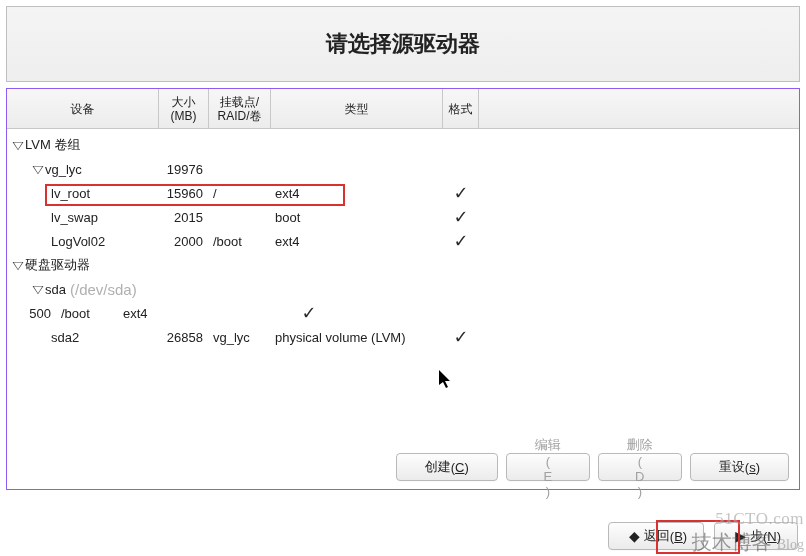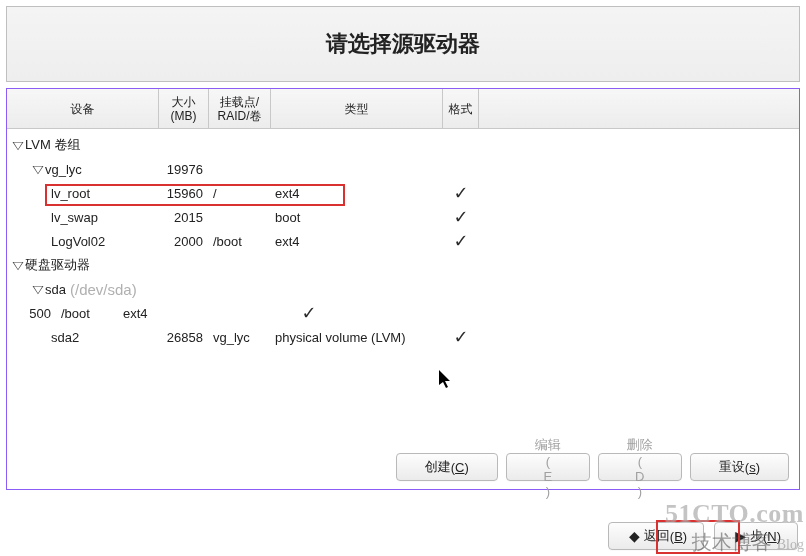--- a/index.html
+++ b/index.html
@@ -25,21 +25,21 @@
   .highlight-box{ position:absolute; border:2px solid #d93030; pointer-events:none;}
   .hbox1{ top:95px; left:38px; width:300px; height:22px;}
   .buttons-row{ position:absolute; right:10px; bottom:8px; display:flex; gap:8px;}
   .btn{ height:28px; padding:0 28px; border:1px solid #b9b9b9; border-radius:4px; background:linear-gradient(#fdfdfd,#ebebeb); font-size:13px; display:flex; align-items:center; justify-content:center; box-shadow:0 1px 0 rgba(0,0,0,.02);}
   .btn.disabled{ color:#a0a0a0;flex-direction:column;}
   .mn{text-decoration:underline;}
   .footer{ position:absolute; right:8px; bottom:6px; display:flex; gap:10px;}
   .footer .btn{ padding:0 16px;}
   .arrow{ font-size:14px; margin:0 4px;}
   .wm{ position:absolute; right:2px; bottom:0; width:160px; height:66px; pointer-events:none; opacity:.8; display:flex; flex-direction:column; align-items:flex-end; justify-content:flex-end; gap:-2px;}
-  .wm .l1{ font-family:Georgia,serif; font-size:26px; color:rgba(120,120,120,.55); letter-spacing:.5px; text-shadow:0 0 2px #fff;font-weight:bold;}
+  .wm .l1{ font-family:Georgia,serif; font-size:17px; color:rgba(120,120,120,.55); letter-spacing:.5px; text-shadow:0 0 2px #fff;}
   .wm .l2{ font-family:"KaiTi","STKaiti",serif; font-size:20px; color:rgba(80,80,80,.7);}
   .hbox-next{ position:absolute; border:2px solid #d93030; right:66px; bottom:2px; width:84px; height:34px; pointer-events:none;}
   .cursor-svg{ position:absolute; top:281px; left:432px; }
 </style>
 </head>
 <body>
 
 <div class="panel title-panel">
   <h1>请选择源驱动器</h1>
 </div>

